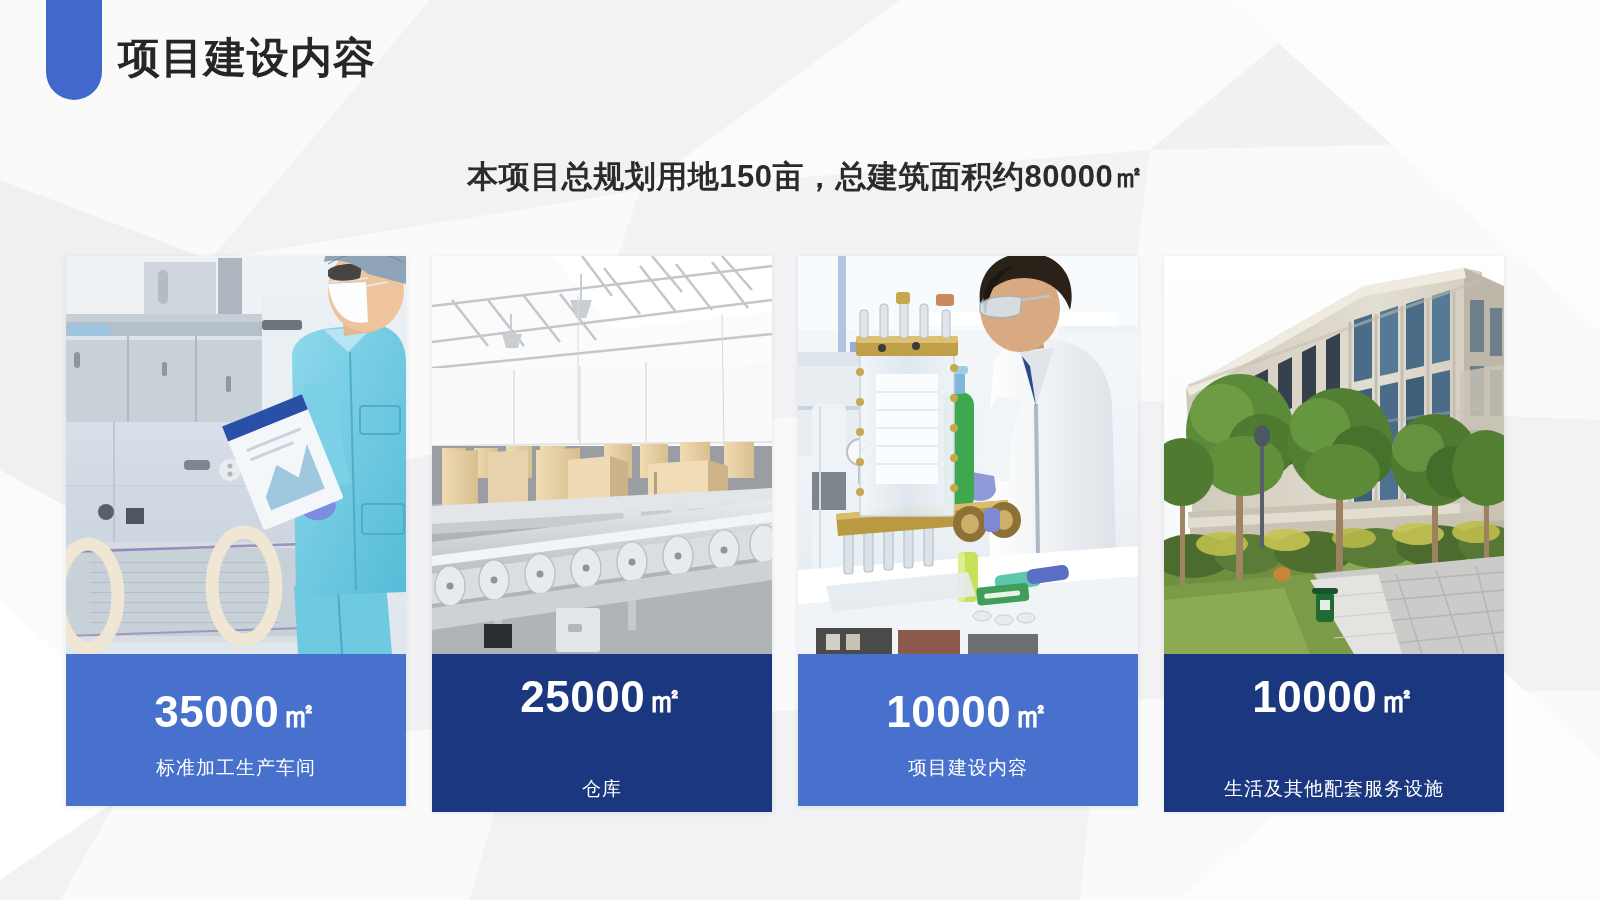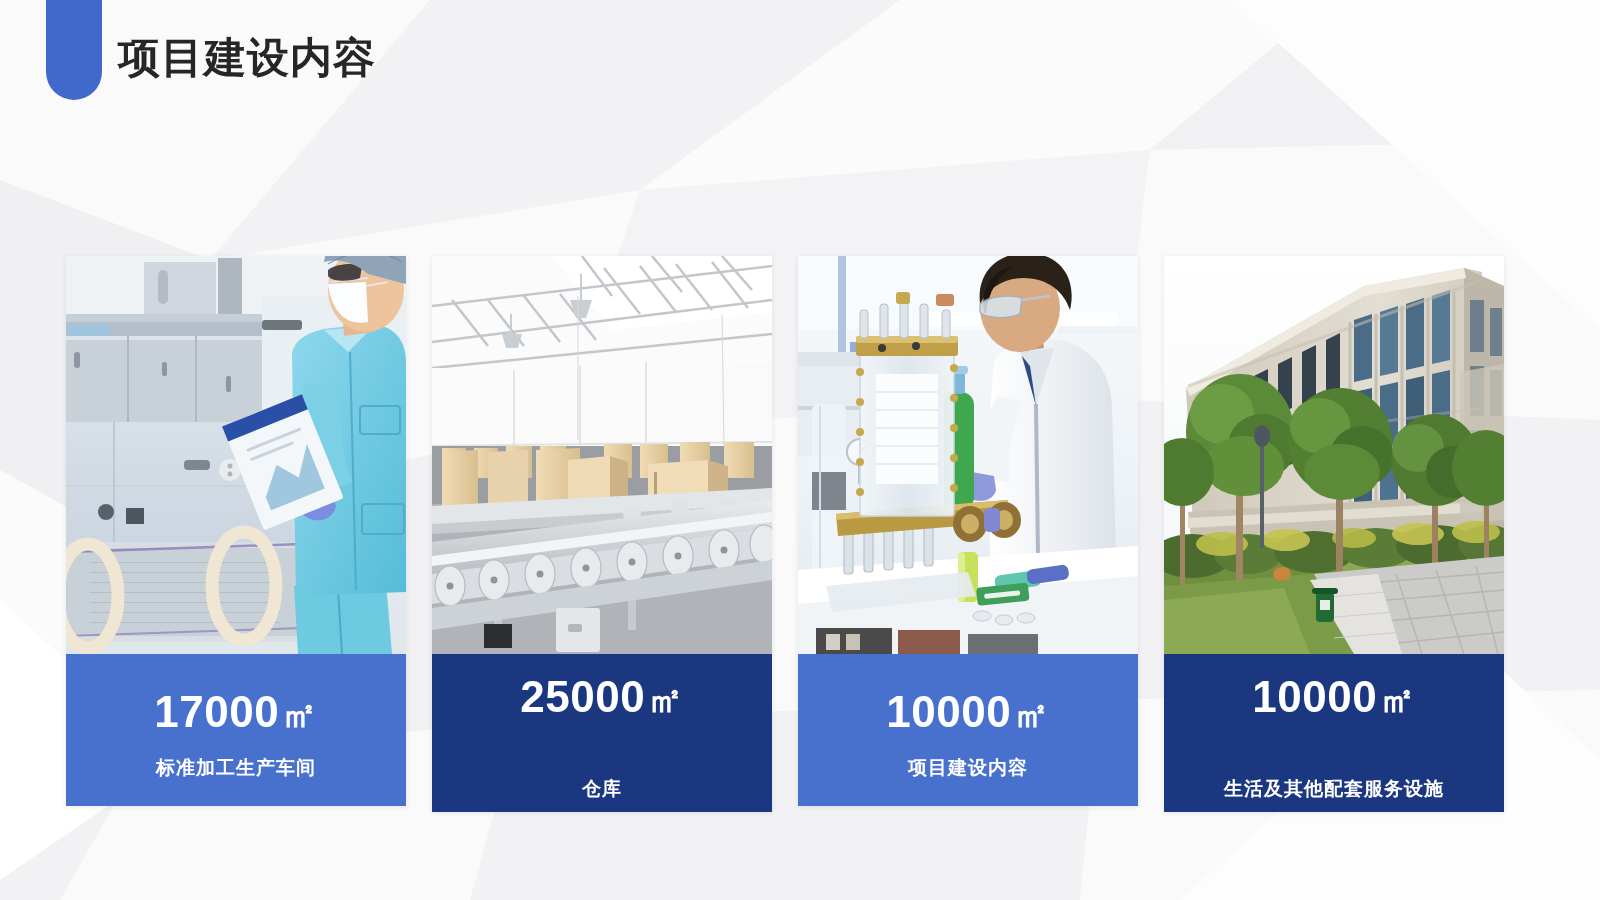--- a/index.html
+++ b/index.html
@@ -130,21 +130,21 @@
     font-size: 44px;
     font-weight: bold;
     line-height: 1;
     letter-spacing: 0.5px;
     margin-bottom: 22px;
     white-space: nowrap;
   }
   .card-area .sq { font-size: 36px; margin-left: 2px; }
   .card-desc {
     font-size: 19px;
-    font-weight: bold;
+    font-weight: normal;
     letter-spacing: 1px;
     line-height: 1.3;
     white-space: nowrap;
     text-align: right;
   }
 
   
   .card:nth-child(1) { height: 550px; }
   .card:nth-child(2) { height: 556px; }
   .card:nth-child(3) { height: 550px; }
@@ -180,20 +180,21 @@
     <polygon points="1230,0 1600,330 1600,0" fill="#fdfdfe"></polygon>
     <polygon points="1180,900 1470,640 1600,760 1600,900" fill="#fdfdfe"></polygon>
     <polygon points="0,600 175,760 0,880" fill="#ffffff"></polygon>
   </svg>
 
   <div class="header">
     <div class="title-accent"></div>
     <div class="page-title">项目建设内容</div>
   </div>
 
+  <div class="subtitle">本项目总规划用地150亩，总建筑面积约80000㎡</div>
 
   <div class="cards">
 
     <div class="card">
       <div class="card-photo">
         <svg viewBox="0 0 340 398" preserveAspectRatio="xMidYMid slice">
           <defs>
             <linearGradient id="c1bg" x1="0" y1="0" x2="0" y2="1">
               <stop offset="0" stop-color="#f3f5f7"></stop>
                 <stop offset="1" stop-color="#dfe6ec"></stop>
@@ -306,21 +307,21 @@
             <g stroke="#6f869c" stroke-width="1.2" opacity="0.8" fill="none">
               <path d="M264 -2 C284 -16 312 -18 330 -6"></path>
               <path d="M262 8 C284 -6 314 -8 336 6"></path>
               <path d="M268 -12 C288 -24 314 -26 334 -14"></path>
             </g>
           </g>
         </svg>
       </div>
       <div class="card-label mid">
         <div class="card-area">
-          <span>17000</span><span class="sq">㎡</span>
+          <span>35000</span><span class="sq">㎡</span>
         </div>
         <div class="card-desc">标准加工生产车间</div>
       </div>
     </div>
 
     <div class="card">
       <div class="card-photo">
         <svg viewBox="0 0 340 398" preserveAspectRatio="xMidYMid slice">
           <defs>
             <linearGradient id="c2wall" x1="0" y1="0" x2="0" y2="1">

